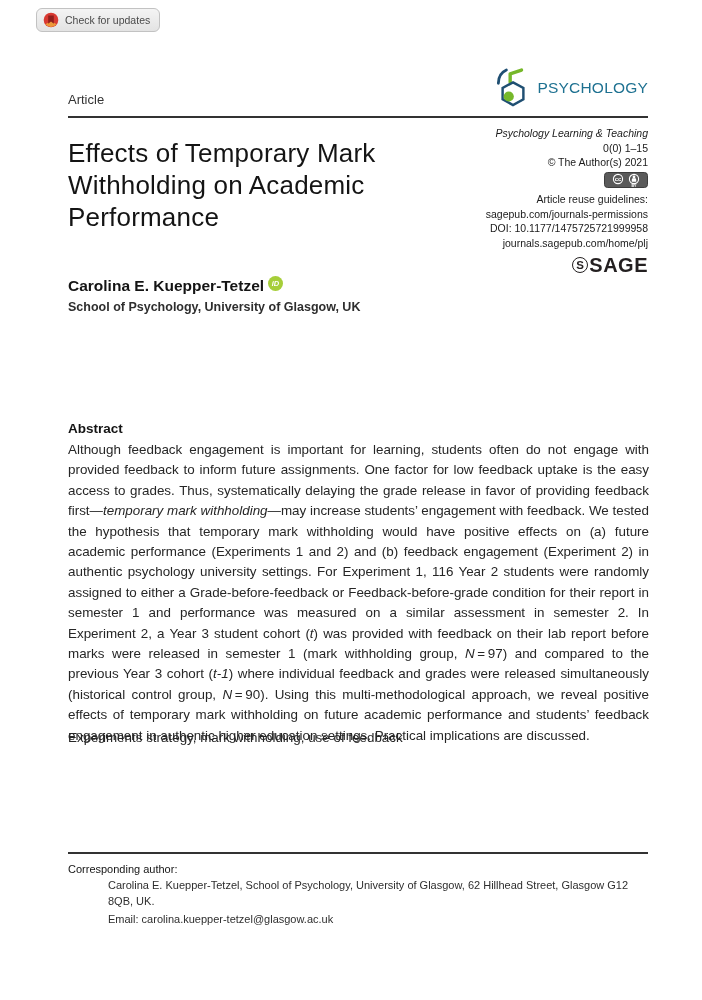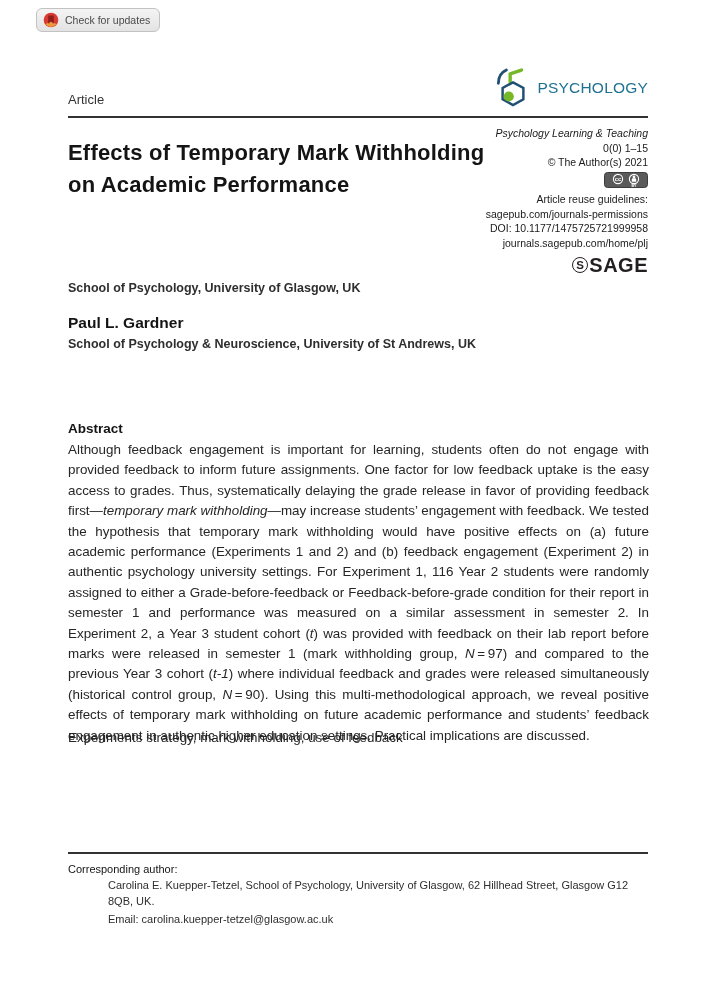--- a/index.html
+++ b/index.html
@@ -25,22 +25,22 @@
   .check-badge svg{display:block;}
 
   
   .article-type{position:absolute;left:68px;top:92px;font-size:13px;color:#333;}
   .journal-logo{position:absolute;right:54px;top:67px;display:flex;align-items:center;gap:7px;}
   .journal-logo svg{display:block;}
   .logo-text{color:var(--logo-teal);font-size:15.5px;line-height:18px;letter-spacing:0.2px;}
   .head-rule{position:absolute;left:68px;right:54px;top:116px;height:2.4px;background:#323232;border:none;}
 
   
-  .page-title{position:absolute;left:68px;top:137px;width:420px;font-size:22px;line-height:32px;
-    font-weight:bold;color:#141414;letter-spacing:0.2px;}
+  .page-title{position:absolute;left:68px;top:137px;width:420px;font-size:26px;line-height:32px;
+    font-weight:normal;color:#141414;letter-spacing:0.2px;}
   .meta{position:absolute;right:54px;top:126px;width:240px;text-align:right;font-size:10.5px;
     line-height:14.5px;color:#1a1a1a;}
   .meta .m-journal{font-style:italic;}
   .meta .cc-badge{display:inline-block;margin:2px 0 1px 0;}
   .meta .sage-logo{margin-top:7px;display:flex;justify-content:flex-end;align-items:center;
     font-size:20px;font-weight:bold;color:#231f20;letter-spacing:0.5px;}
   .s-circle{display:inline-flex;width:16px;height:16px;border:1.7px solid #231f20;border-radius:50%;
     align-items:center;justify-content:center;font-size:11.5px;font-weight:bold;margin-right:1px;}
 
   
@@ -123,25 +123,25 @@
     <div>DOI: 10.1177/1475725721999958</div>
     <div>journals.sagepub.com/home/plj</div>
     <div class="sage-logo">
       <span class="s-circle">S</span>
         <span>SAGE</span>
     </div>
   </div>
 
   <div class="authors" id="authors">
       <div class="author">
+        <div class="author-name">Carolina E. Kuepper-Tetzel<span class="orcid"><svg width="15" height="15" viewBox="0 0 15 15">
+              <circle cx="7.5" cy="7.5" r="7.5" fill="var(--orcid-green)"></circle>
+              <text x="7.5" y="10.4" font-size="7.5" fill="#ffffff" text-anchor="middle" font-family="Liberation Sans, sans-serif" font-weight="bold" font-style="italic">iD</text>
+            </svg></span></div>
         <div class="author-aff">School of Psychology, University of Glasgow, UK</div>
-      </div>
-      <div class="author">
-        <div class="author-name">Paul L. Gardner</div>
-        <div class="author-aff">School of Psychology &amp; Neuroscience, University of St Andrews, UK</div>
       </div>
     </div>
 
   <div class="abstract">
     <div class="section-heading">Abstract</div>
     <p class="abstract-body" id="abstract-body"><span>Although feedback engagement is important for learning, students often do not engage with provided feedback to inform future assignments. One factor for low feedback uptake is the easy access to grades. Thus, systematically delaying the grade release in favor of providing feedback first—</span><em>temporary mark withholding</em><span>—may increase students’ engagement with feedback. We tested the hypothesis that temporary mark withholding would have positive effects on (a) future academic performance (Experiments 1 and 2) and (b) feedback engagement (Experiment 2) in authentic psychology university settings. For Experiment 1, 116 Year 2 students were randomly assigned to either a Grade-before-feedback or Feedback-before-grade condition for their report in semester 1 and performance was measured on a similar assessment in semester 2. In Experiment 2, a Year 3 student cohort (</span><em>t</em><span>) was provided with feedback on their lab report before marks were released in semester 1 (mark withholding group, </span><em>N</em><span> = 97) and compared to the previous Year 3 cohort (</span><em>t-1</em><span>) where individual feedback and grades were released simultaneously (historical control group, </span><em>N</em><span> = 90). Using this multi-methodological approach, we reveal positive effects of temporary mark withholding on future academic performance and students’ feedback engagement in authentic higher education settings. Practical implications are discussed.</span></p>
   </div>
 
   <div class="keywords">
     <div class="keywords-text">Experiments strategy, mark withholding, use of feedback</div>

